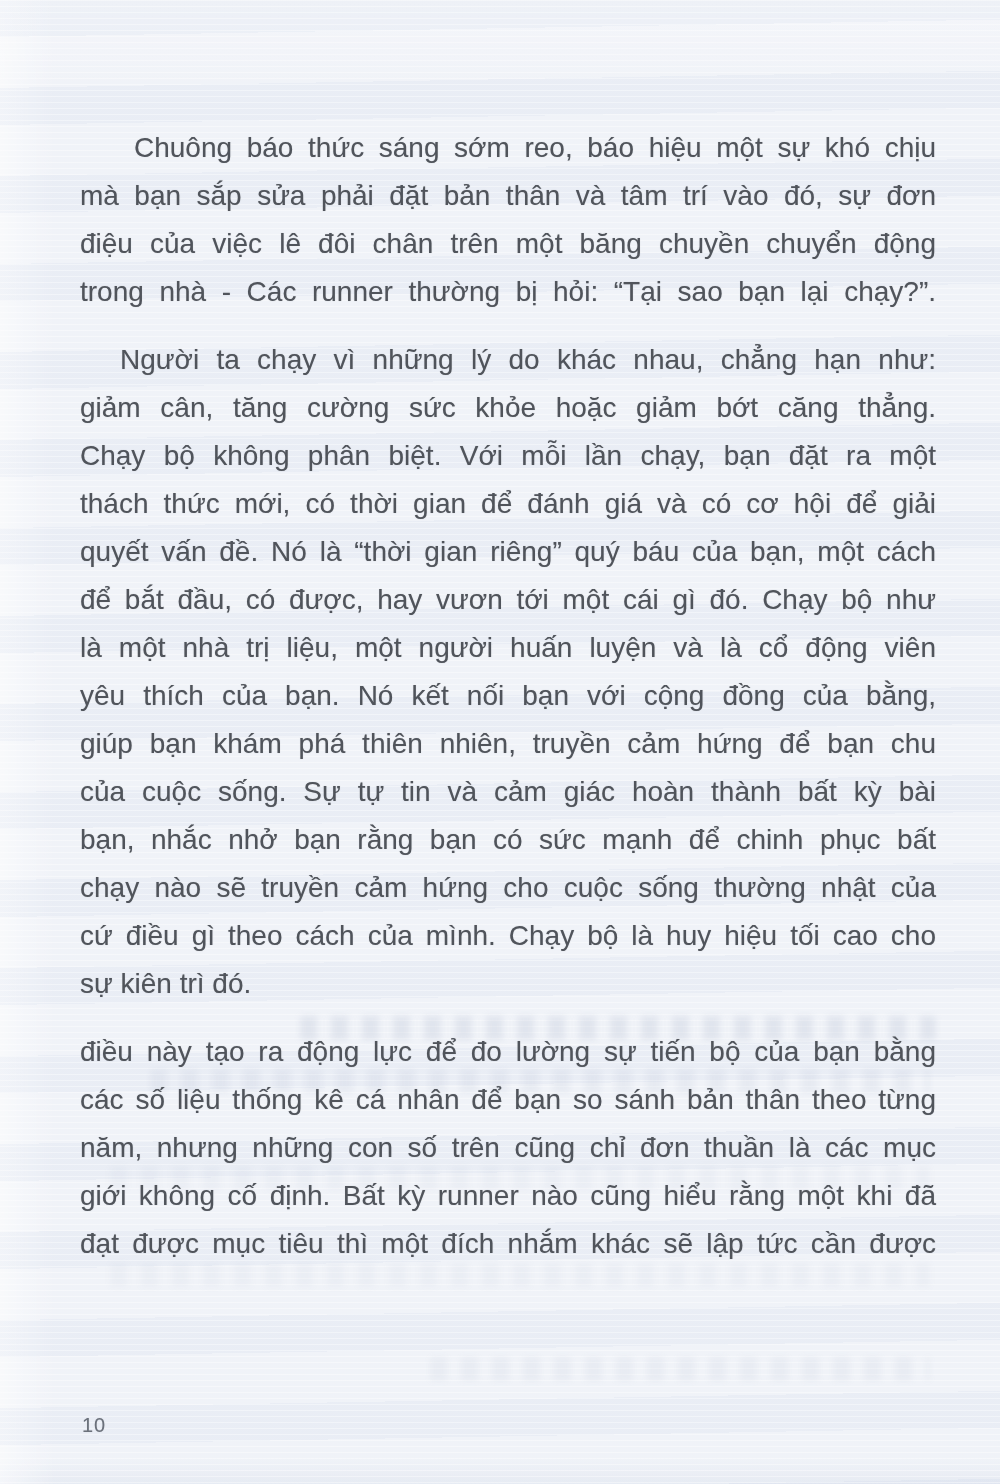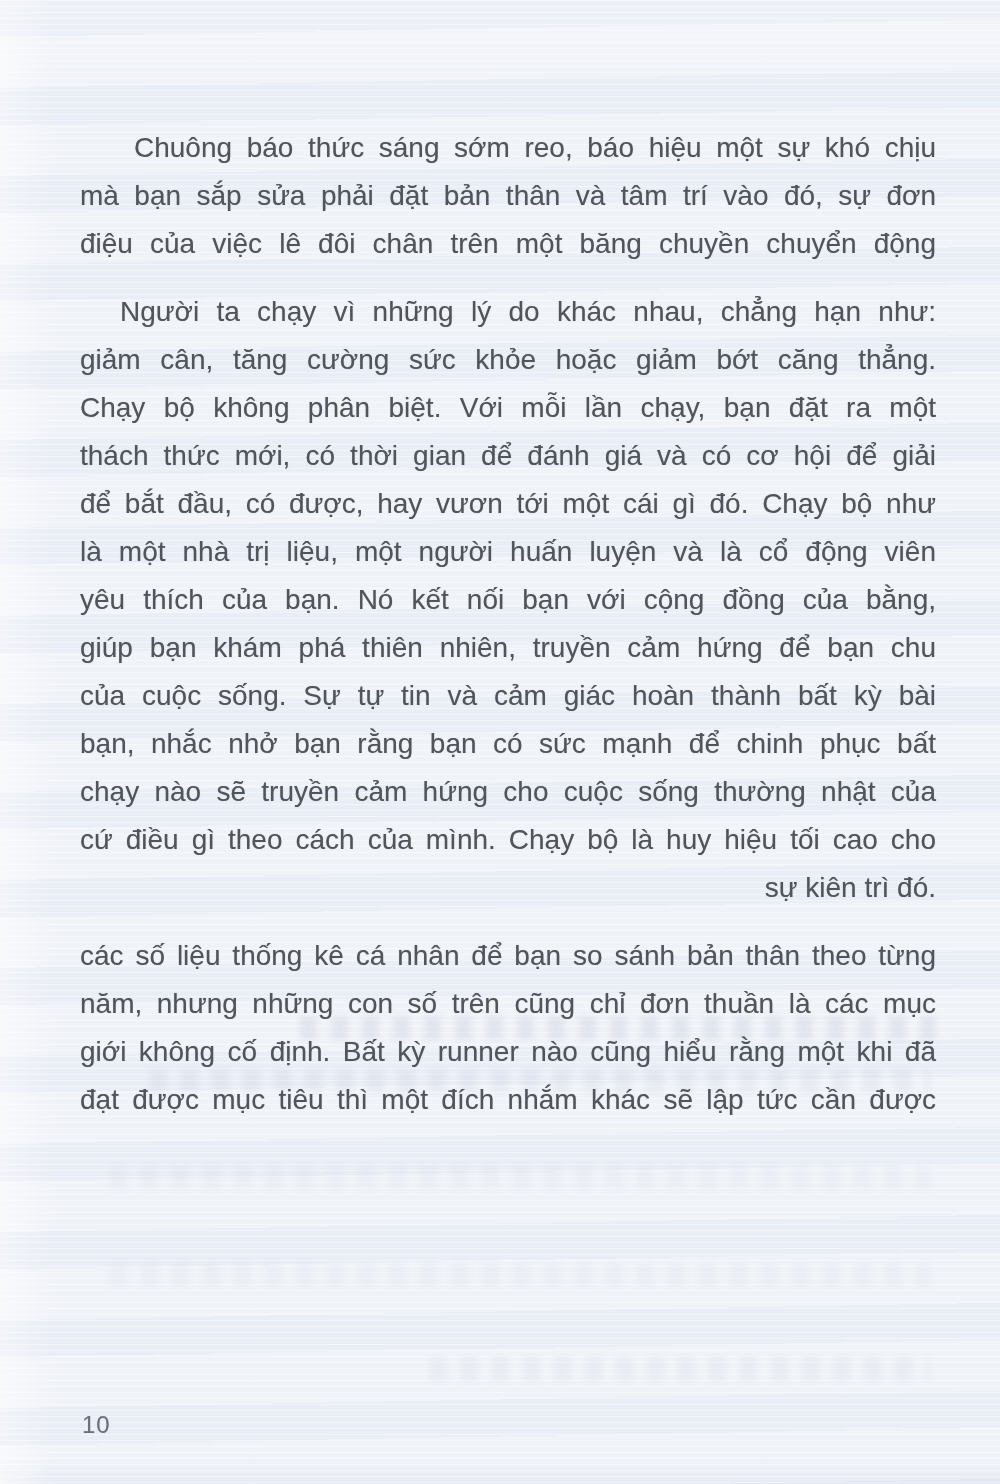--- a/index.html
+++ b/index.html
@@ -56,34 +56,34 @@
     top: 124px;
     width: 856px;
     font-size: 28px;
     line-height: 48px;
     color: var(--text);
     text-shadow: 0 0 1px rgba(92,96,104,0.35);
   }
 
   .paragraph { margin: 0 0 20px 0; }
 
-  .line { text-align: right; white-space: normal; }
+  .line { text-align: left; white-space: normal; }
   .line.fit {
     text-align: justify;
     text-align-last: justify;
   }
   .paragraph:nth-child(1) .line.first { padding-left: 54px; }
   .paragraph:nth-child(2) .line.first { padding-left: 40px; }
   .paragraph:nth-child(3) .line.first { padding-left: 38px; }
 
   .page-number {
     position: absolute;
     left: 82px;
     top: 1404px;
-    font-size: 24px;
+    font-size: 20px;
     line-height: 42px;
     color: var(--pagenum);
     letter-spacing: 1px;
     text-shadow: 0 0 1px rgba(107,113,123,0.3);
   }
 </style>
 </head>
 <body>
 
 <div class="page">
@@ -93,37 +93,40 @@
   <div class="ghost g2"></div>
   <div class="ghost g3"></div>
   <div class="ghost g4"></div>
   <div class="ghost g5"></div>
 
   <main class="content" id="text-root">
       <div class="paragraph">
         <div class="line first fit">Chuông báo thức sáng sớm reo, báo hiệu một sự khó chịu</div>
         <div class="line fit">mà bạn sắp sửa phải đặt bản thân và tâm trí vào đó, sự đơn</div>
         <div class="line fit">điệu của việc lê đôi chân trên một băng chuyền chuyển động</div>
+        <div class="line fit">trong nhà - Các runner thường bị hỏi: “Tại sao bạn lại chạy?”.</div>
       </div>
       <div class="paragraph">
         <div class="line first fit">Người ta chạy vì những lý do khác nhau, chẳng hạn như:</div>
         <div class="line fit">giảm cân, tăng cường sức khỏe hoặc giảm bớt căng thẳng.</div>
         <div class="line fit">Chạy bộ không phân biệt. Với mỗi lần chạy, bạn đặt ra một</div>
         <div class="line fit">thách thức mới, có thời gian để đánh giá và có cơ hội để giải</div>
+        <div class="line fit">quyết vấn đề. Nó là “thời gian riêng” quý báu của bạn, một cách</div>
         <div class="line fit">để bắt đầu, có được, hay vươn tới một cái gì đó. Chạy bộ như</div>
         <div class="line fit">là một nhà trị liệu, một người huấn luyện và là cổ động viên</div>
         <div class="line fit">yêu thích của bạn. Nó kết nối bạn với cộng đồng của bằng,</div>
         <div class="line fit">giúp bạn khám phá thiên nhiên, truyền cảm hứng để bạn chu</div>
         <div class="line fit">của cuộc sống. Sự tự tin và cảm giác hoàn thành bất kỳ bài</div>
         <div class="line fit">bạn, nhắc nhở bạn rằng bạn có sức mạnh để chinh phục bất</div>
         <div class="line fit">chạy nào sẽ truyền cảm hứng cho cuộc sống thường nhật của</div>
         <div class="line fit">cứ điều gì theo cách của mình. Chạy bộ là huy hiệu tối cao cho</div>
         <div class="line">sự kiên trì đó.</div>
       </div>
       <div class="paragraph">
+        <div class="line fit">điều này tạo ra động lực để đo lường sự tiến bộ của bạn bằng</div>
         <div class="line fit">các số liệu thống kê cá nhân để bạn so sánh bản thân theo từng</div>
         <div class="line fit">năm, nhưng những con số trên cũng chỉ đơn thuần là các mục</div>
         <div class="line fit">giới không cố định. Bất kỳ runner nào cũng hiểu rằng một khi đã</div>
         <div class="line fit">đạt được mục tiêu thì một đích nhắm khác sẽ lập tức cần được</div>
       </div>
     </main>
 
   <div class="page-number">10</div>
 </div>
 

